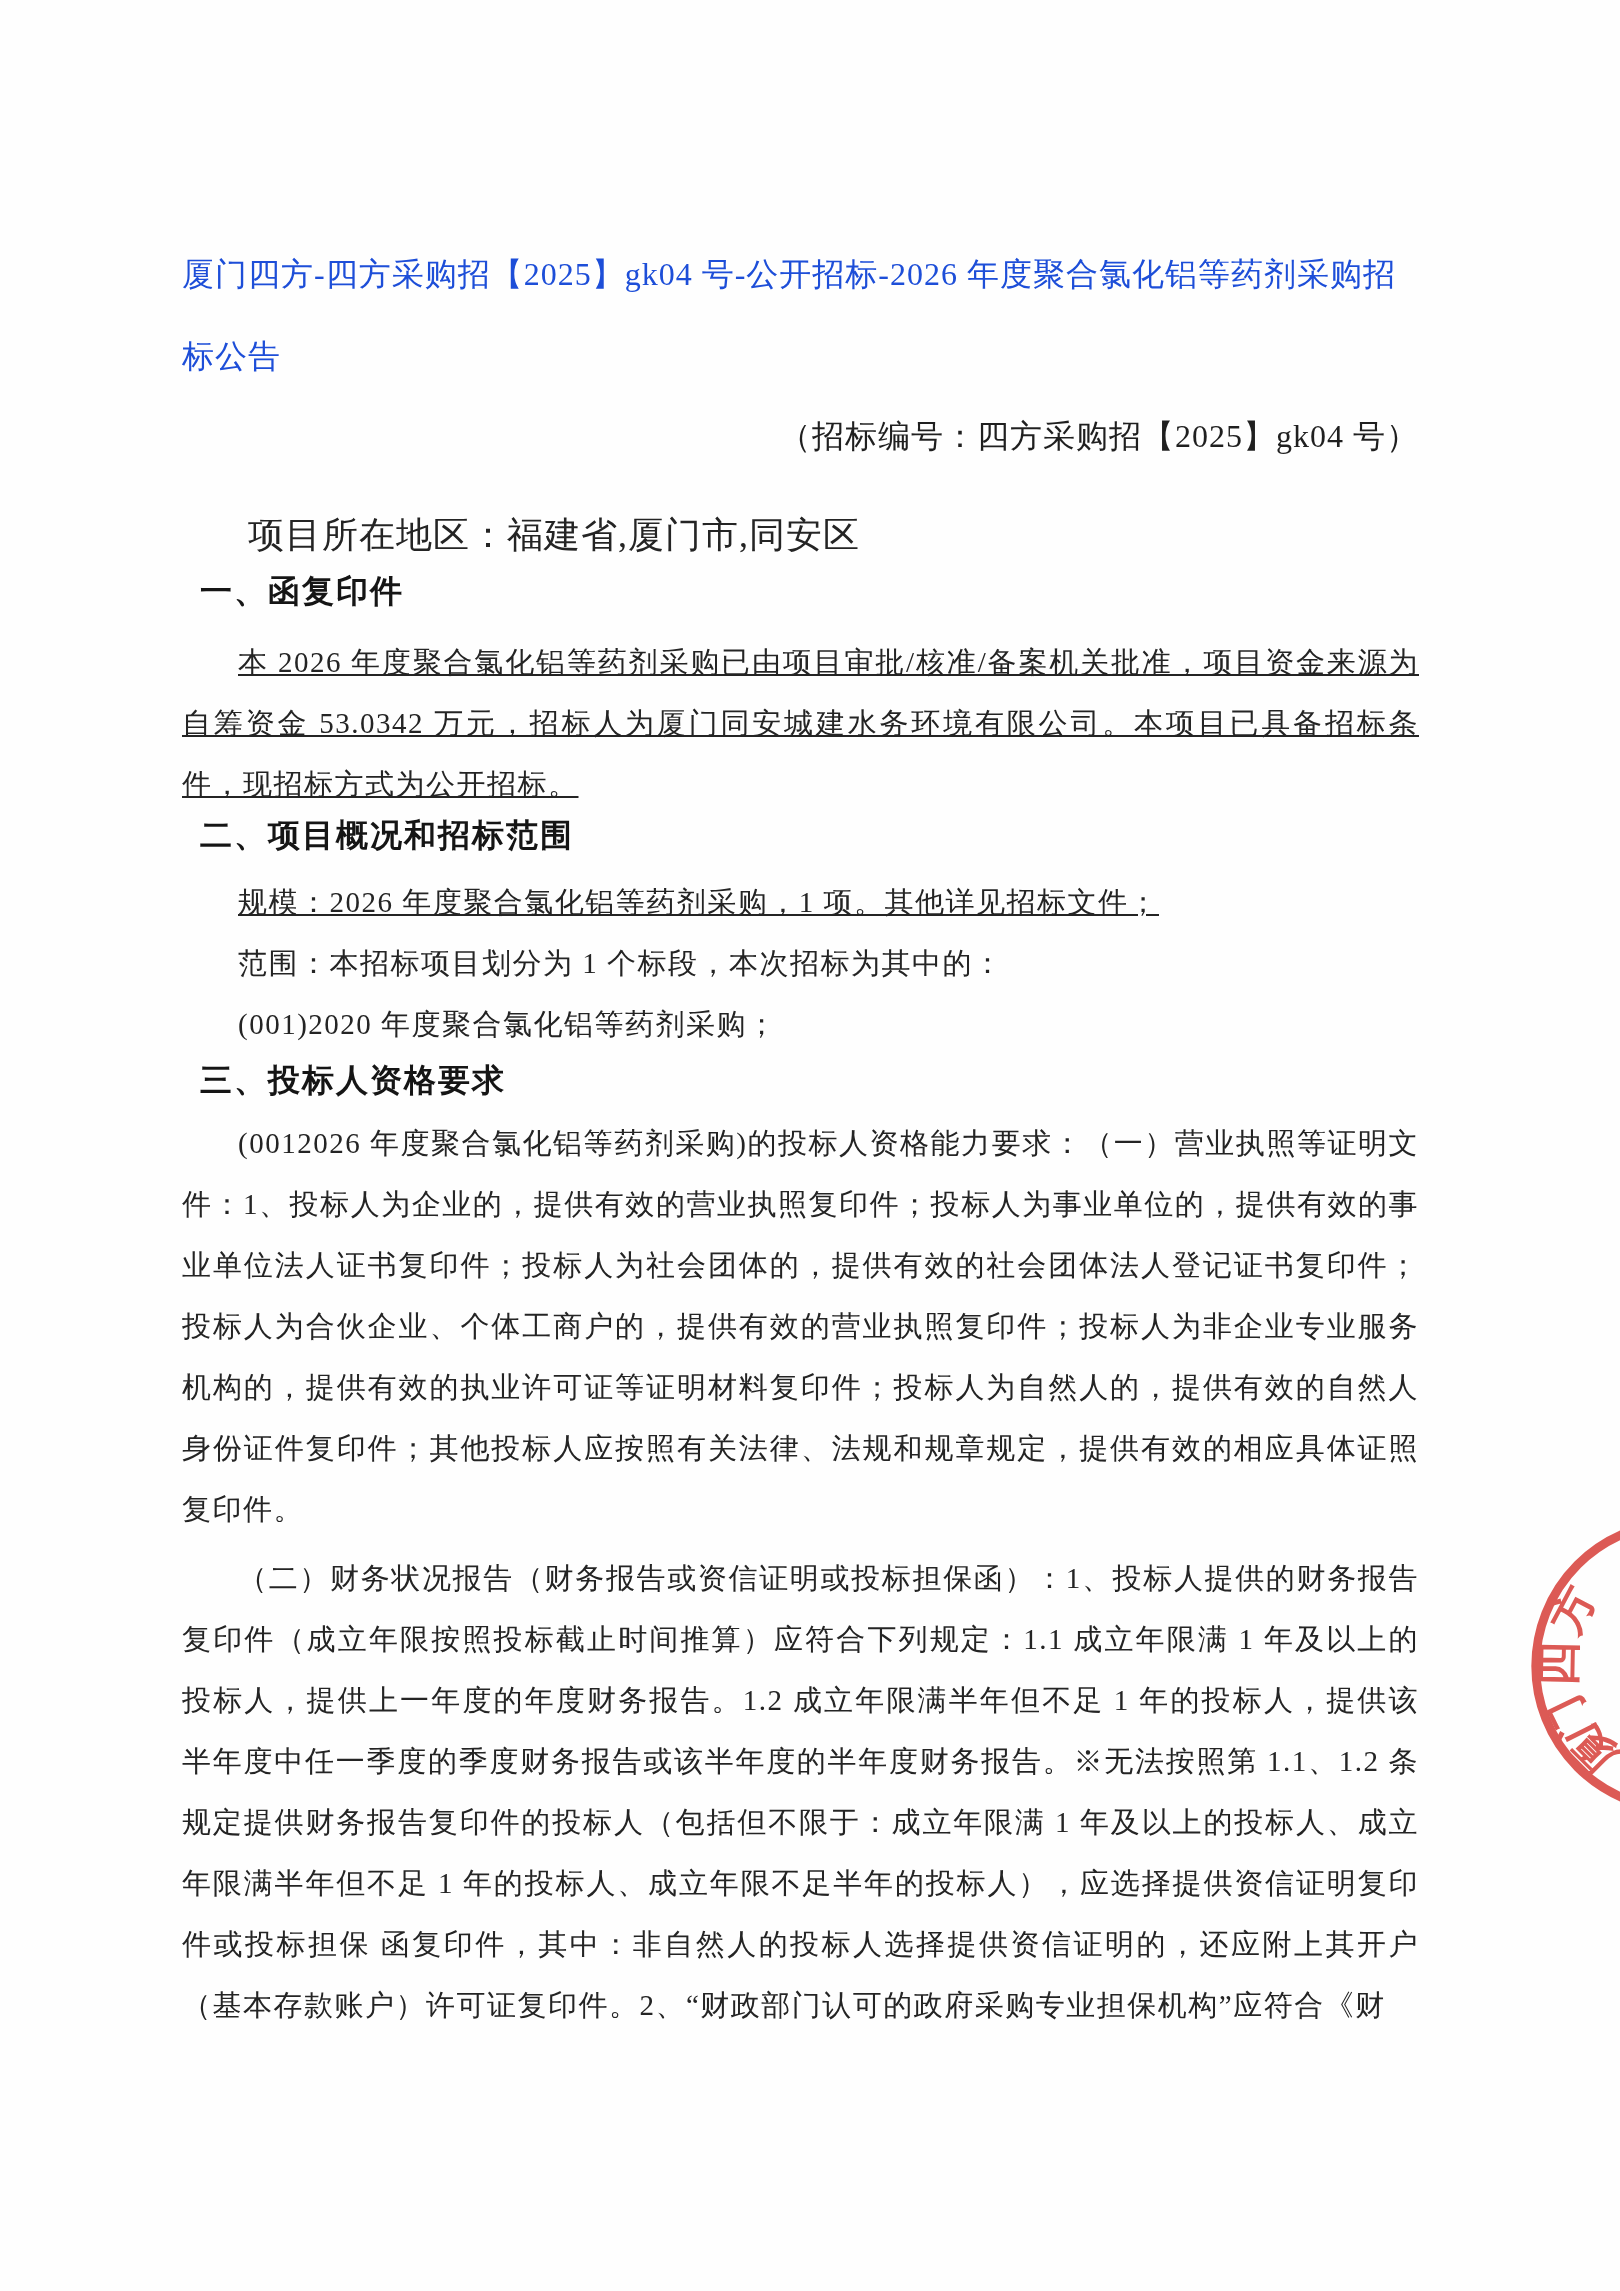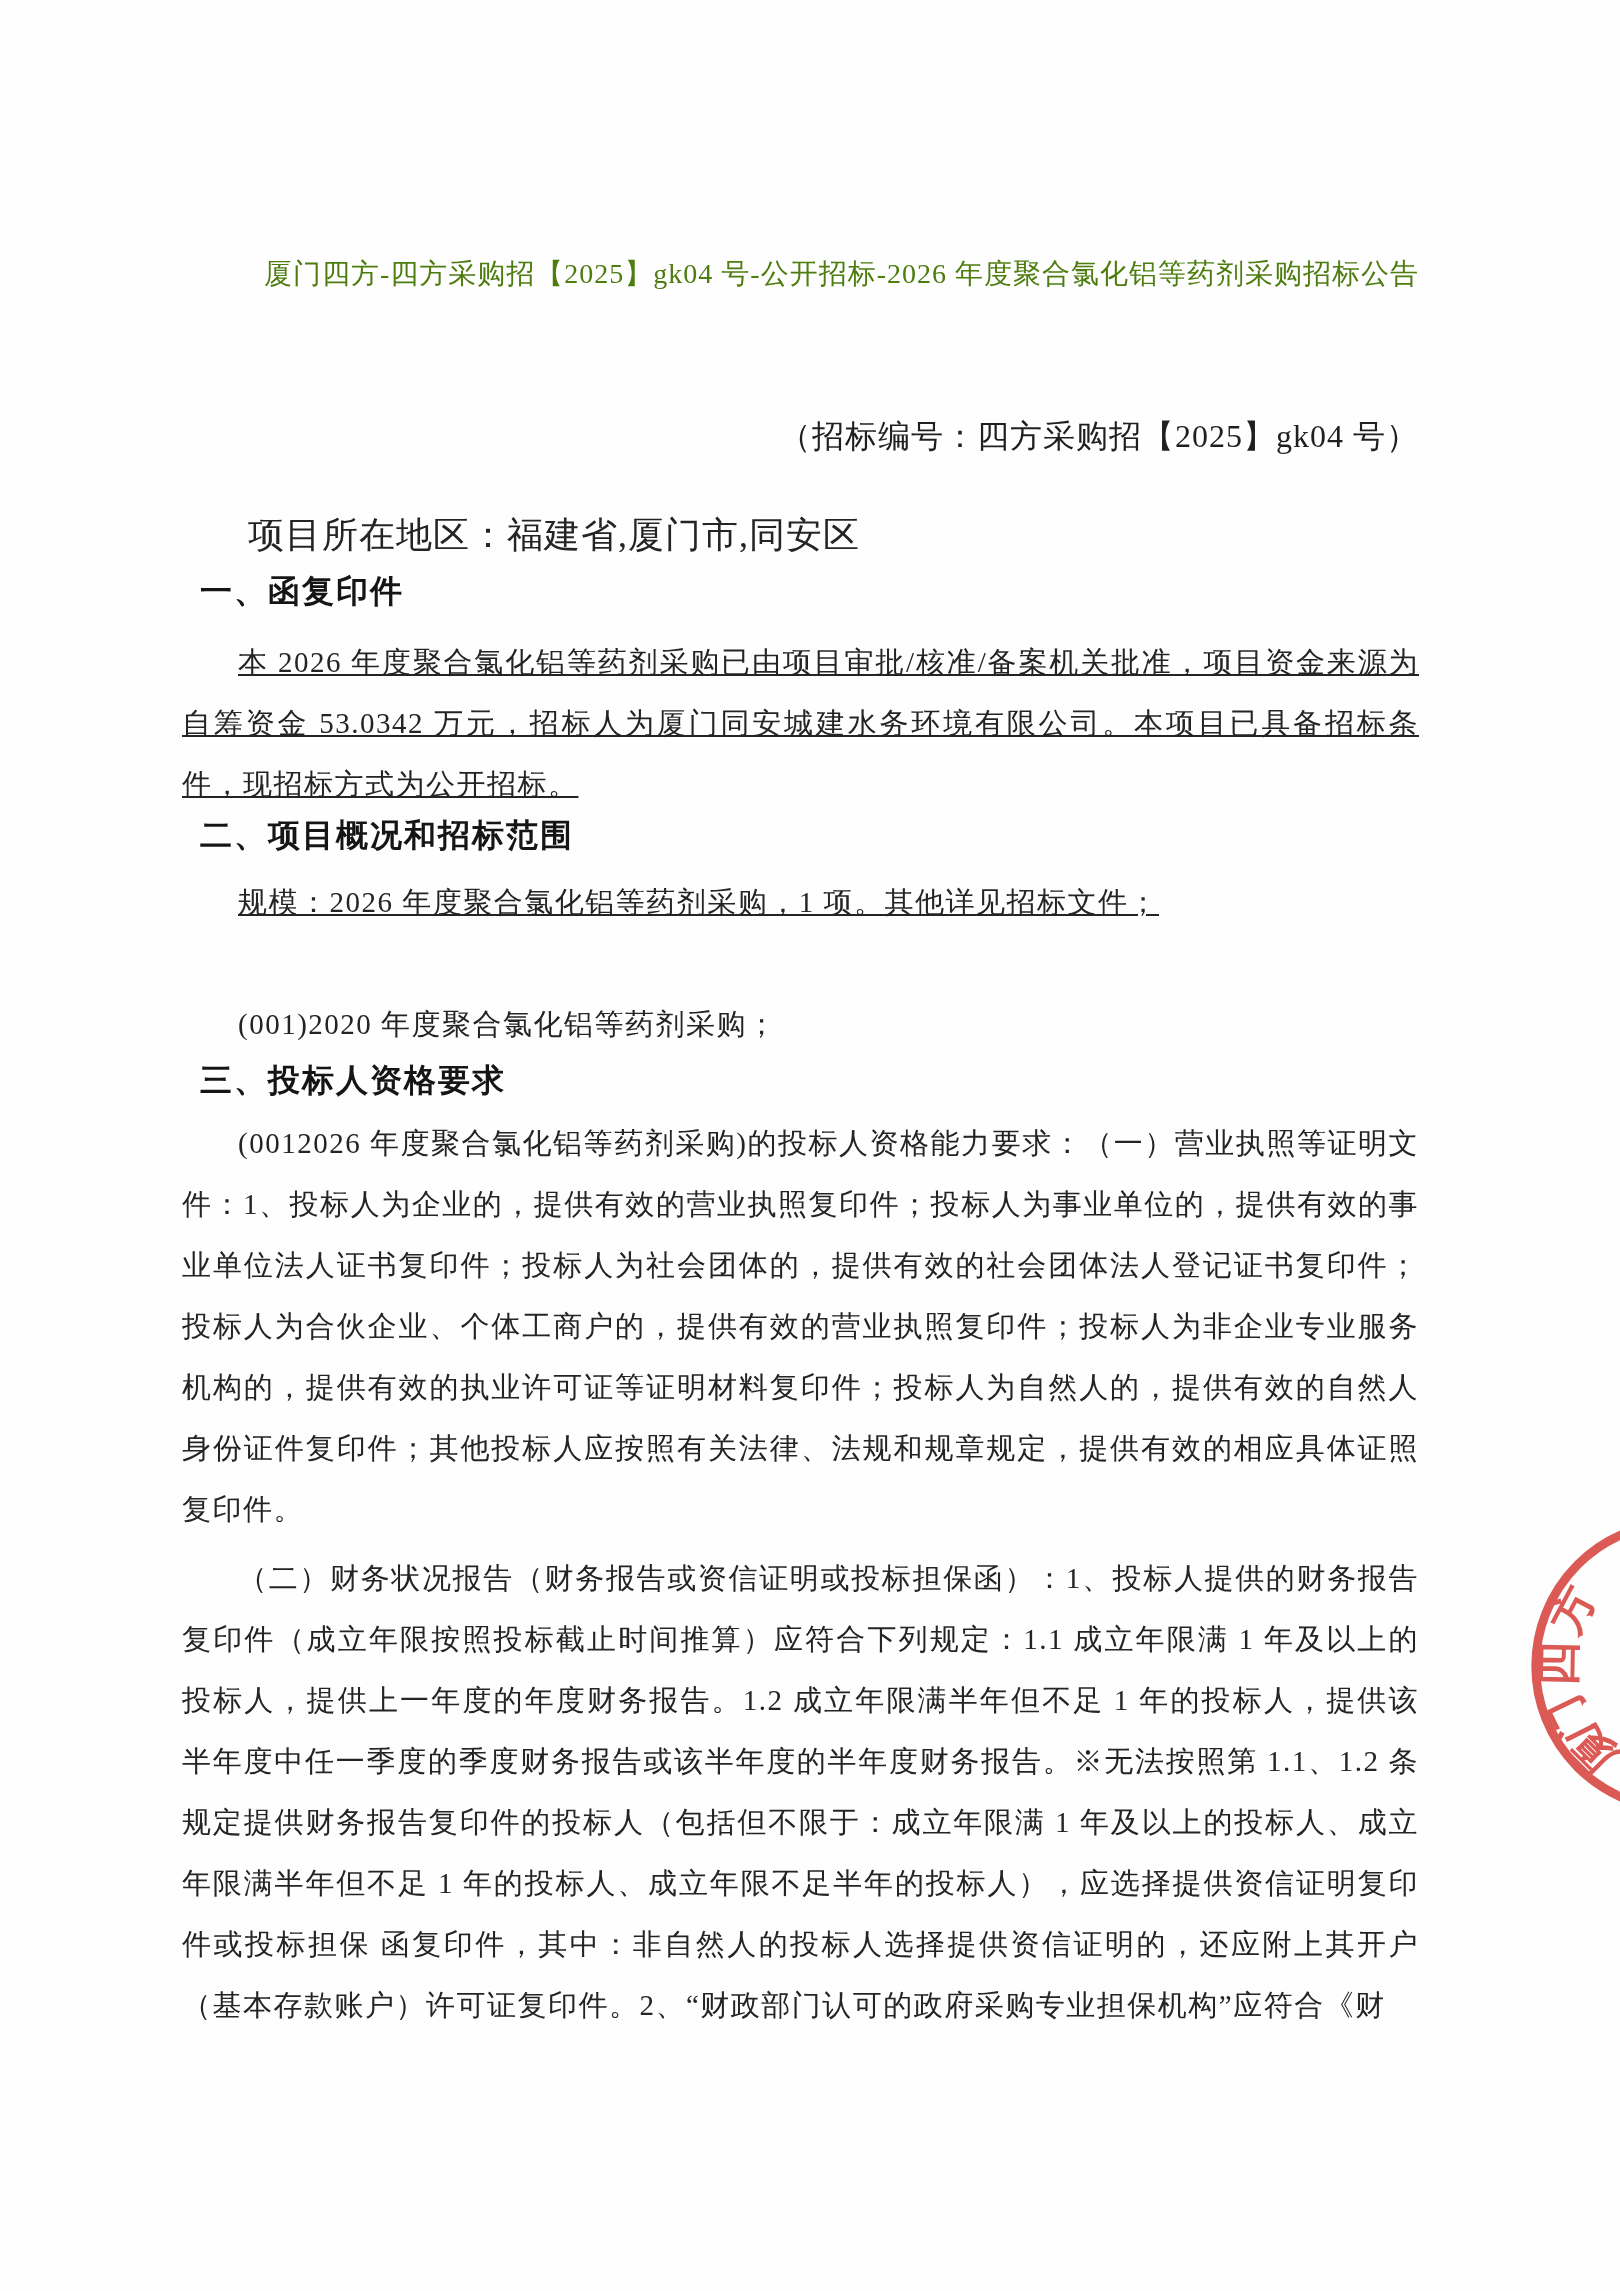--- a/index.html
+++ b/index.html
@@ -15,25 +15,25 @@
     overflow: hidden;
     font-family: "Liberation Serif", "DejaVu Serif", serif;
     color: #242424;
   }
   .abs { position: absolute; }
 
   .doc-title {
     left: 182px;
     top: 233px;
     width: 1237px;
-    text-align: right;
-    font-size: 28px;
+    text-align: left;
+    font-size: 32px;
     line-height: 82px;
     letter-spacing: 1px;
-    color: #4d7c0f;
+    color: #1d4ed8;
   }
   .doc-subtitle {
     left: 182px;
     top: 412px;
     width: 1237px;
     text-align: right;
     font-size: 32px;
     line-height: 49px;
     letter-spacing: 1px;
     color: #1f1f1f;
@@ -105,20 +105,21 @@
   <div class="abs location-line">项目所在地区：福建省,厦门市,同安区</div>
 
   <h2 class="abs heading h1pos">一、函复印件</h2>
 
   <p class="abs para p1pos">本 2026 年度聚合氯化铝等药剂采购已由项目审批/核准/备案机关批准，项目资金来源为自筹资金 53.0342 万元，招标人为厦门同安城建水务环境有限公司。本项目已具备招标条件，现招标方式为公开招标。</p>
 
   <h2 class="abs heading h2pos">二、项目概况和招标范围</h2>
 
   <p class="abs para single p2apos">规模：2026 年度聚合氯化铝等药剂采购，1 项。其他详见招标文件；</p>
 
+  <p class="abs para single p2bpos">范围：本招标项目划分为 1 个标段，本次招标为其中的：</p>
 
   <p class="abs para single p2cpos">(001)2020 年度聚合氯化铝等药剂采购；</p>
 
   <h2 class="abs heading h3pos">三、投标人资格要求</h2>
 
   <p class="abs para p3apos">(0012026 年度聚合氯化铝等药剂采购)的投标人资格能力要求：（一）营业执照等证明文件：1、投标人为企业的，提供有效的营业执照复印件；投标人为事业单位的，提供有效的事业单位法人证书复印件；投标人为社会团体的，提供有效的社会团体法人登记证书复印件；投标人为合伙企业、个体工商户的，提供有效的营业执照复印件；投标人为非企业专业服务机构的，提供有效的执业许可证等证明材料复印件；投标人为自然人的，提供有效的自然人身份证件复印件；其他投标人应按照有关法律、法规和规章规定，提供有效的相应具体证照复印件。</p>
 
   <p class="abs para p3bpos">（二）财务状况报告（财务报告或资信证明或投标担保函）：1、投标人提供的财务报告复印件（成立年限按照投标截止时间推算）应符合下列规定：1.1 成立年限满 1 年及以上的投标人，提供上一年度的年度财务报告。1.2 成立年限满半年但不足 1 年的投标人，提供该半年度中任一季度的季度财务报告或该半年度的半年度财务报告。※无法按照第 1.1、1.2 条规定提供财务报告复印件的投标人（包括但不限于：成立年限满 1 年及以上的投标人、成立年限满半年但不足 1 年的投标人、成立年限不足半年的投标人），应选择提供资信证明复印件或投标担保 函复印件，其中：非自然人的投标人选择提供资信证明的，还应附上其开户（基本存款账户）许可证复印件。2、“财政部门认可的政府采购专业担保机构”应符合《财</p>
 
   <svg class="abs stamp" width="314" height="314" viewBox="0 0 320 320" aria-hidden="true">

